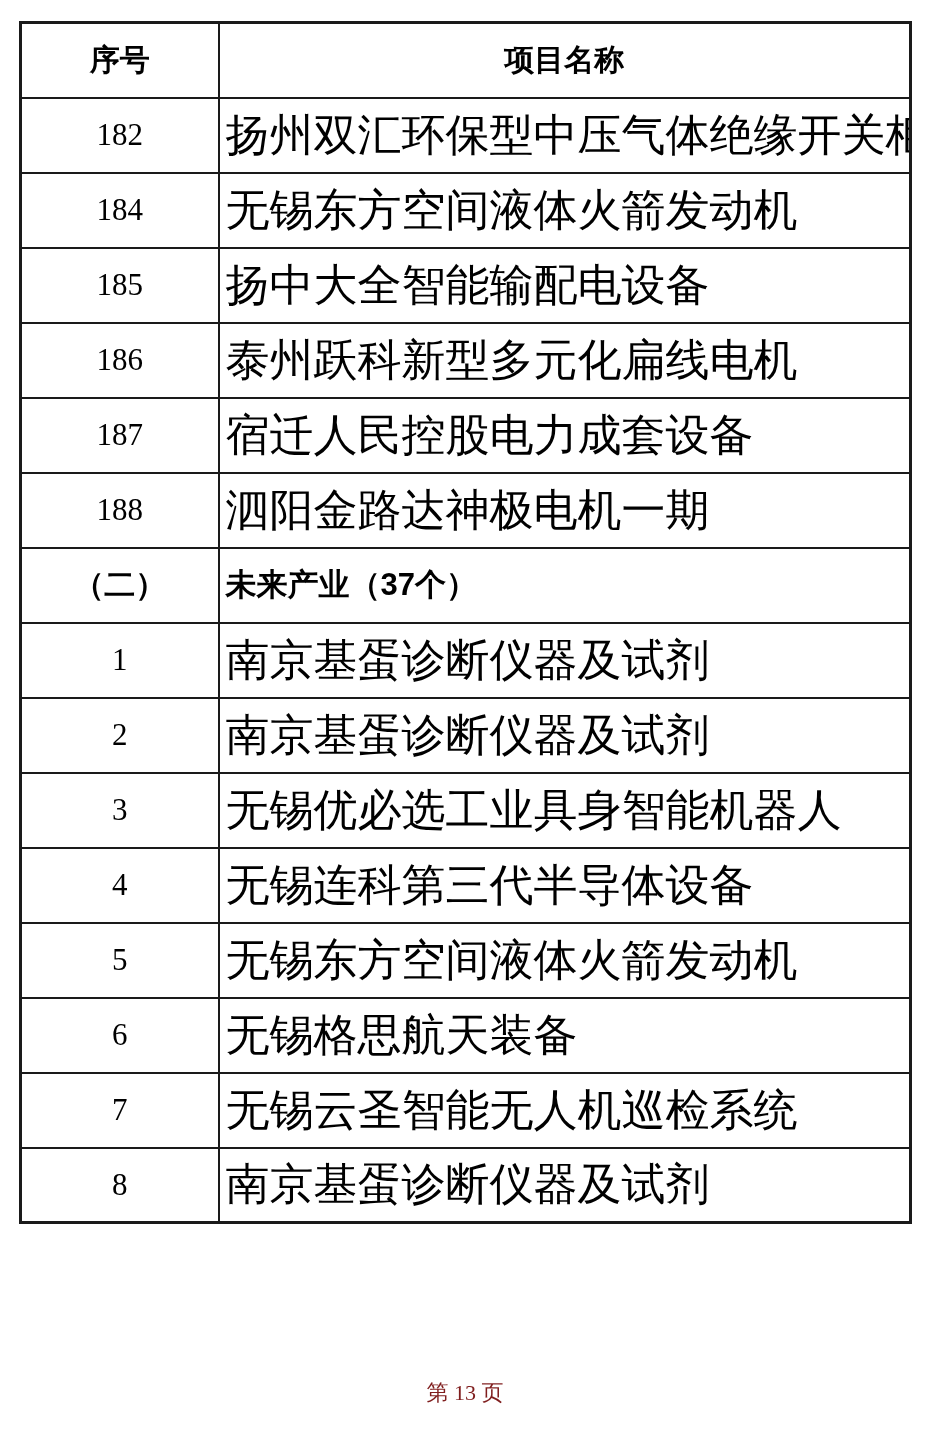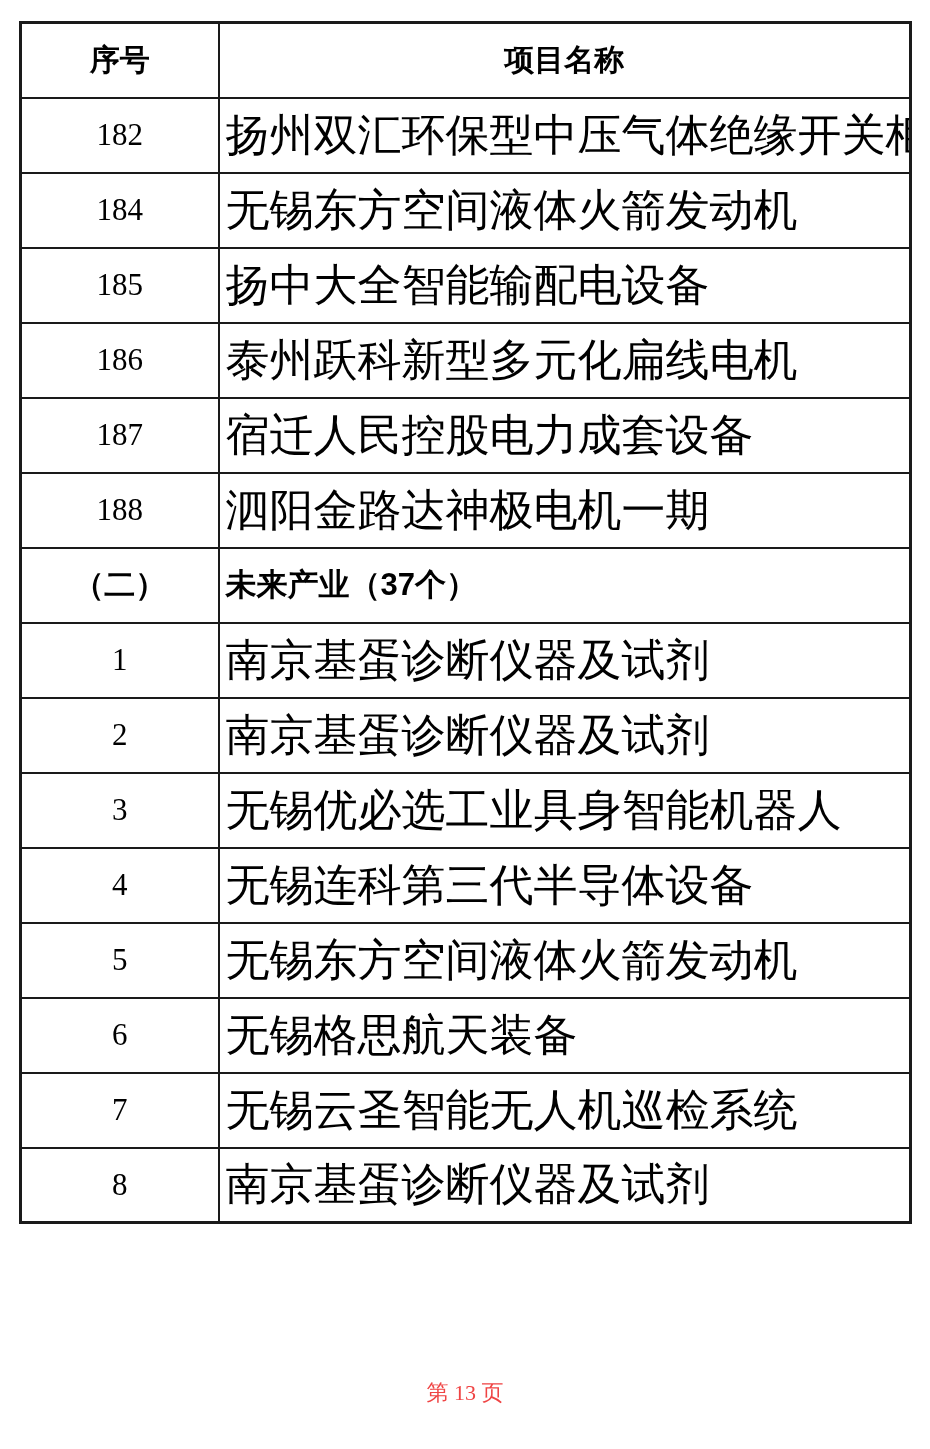--- a/index.html
+++ b/index.html
@@ -60,21 +60,21 @@
     font-weight: bold;
     font-size: 31px;
   }
   .footer {
     position: absolute;
     top: 1378px;
     left: 0;
     width: 930px;
     text-align: center;
     font-size: 22px;
-    color: #ef4444;
+    color: #7f1d1d;
   }
 </style>
 </head>
 <body>
 
 <div class="page">
   <table class="doc-table">
     <colgroup>
       <col class="col-no">
       <col class="col-name">

